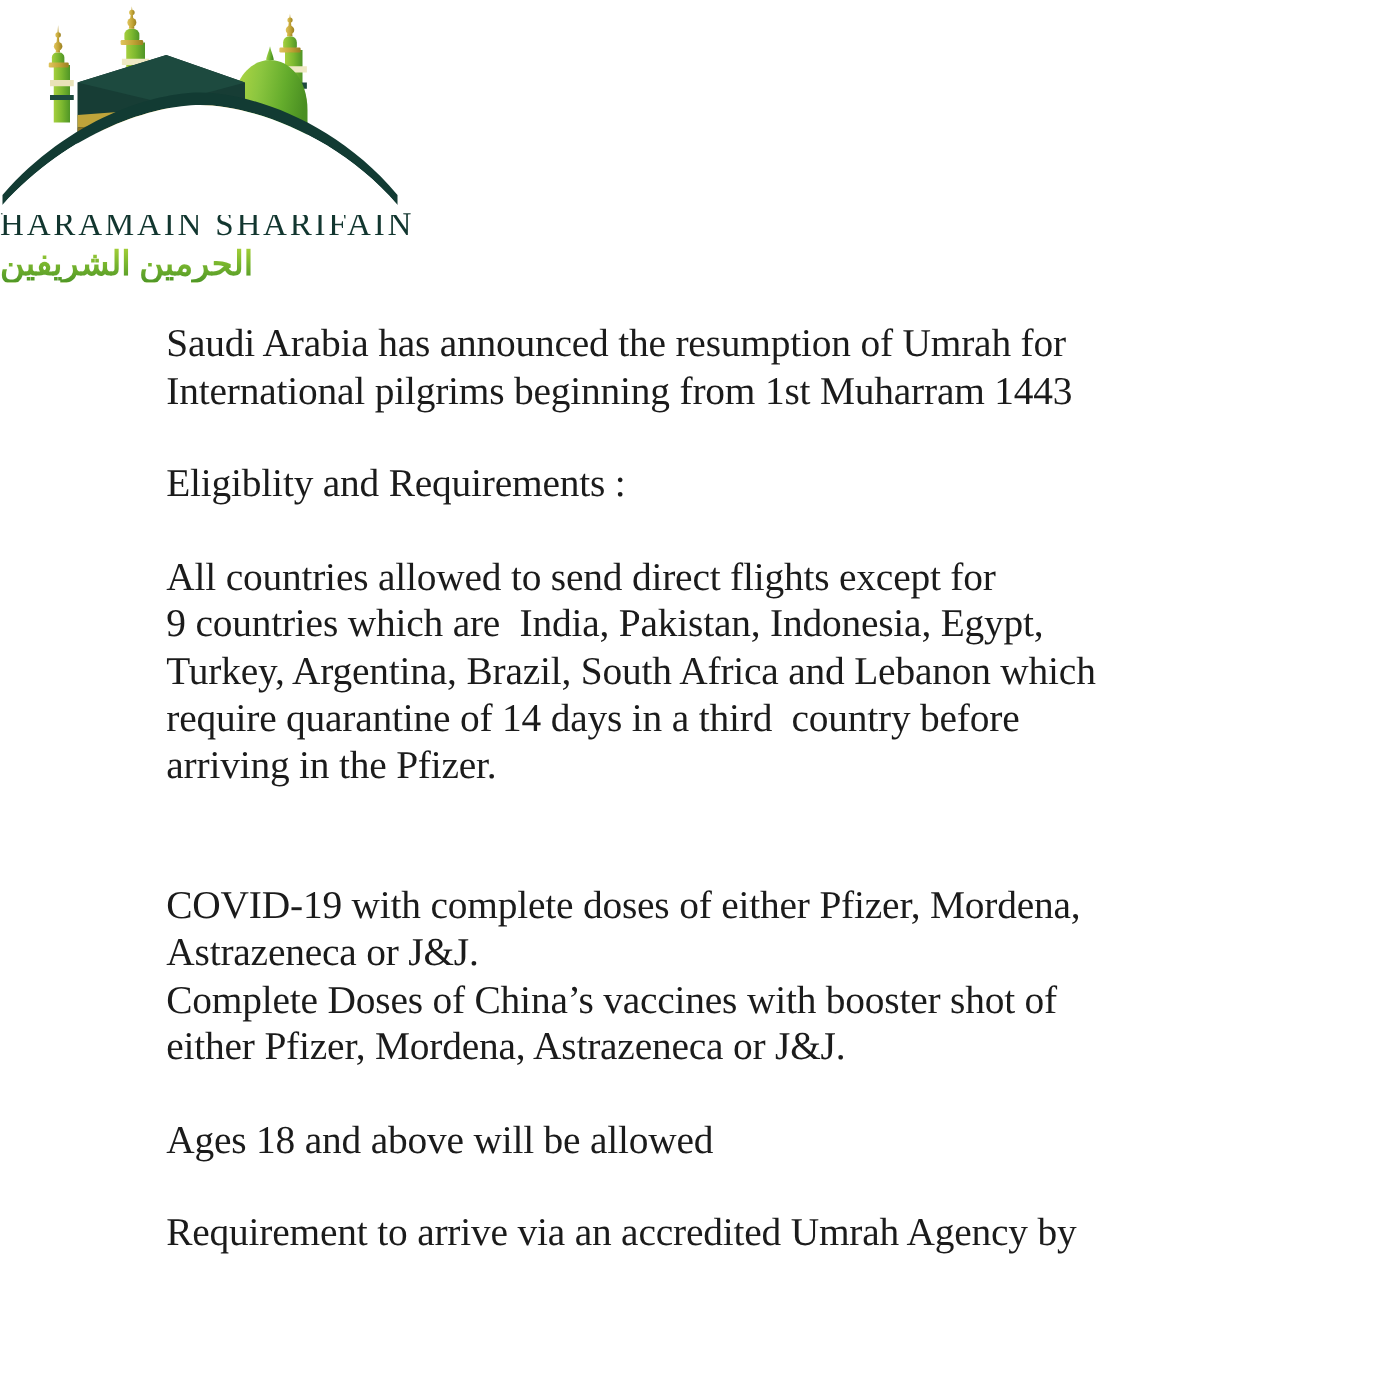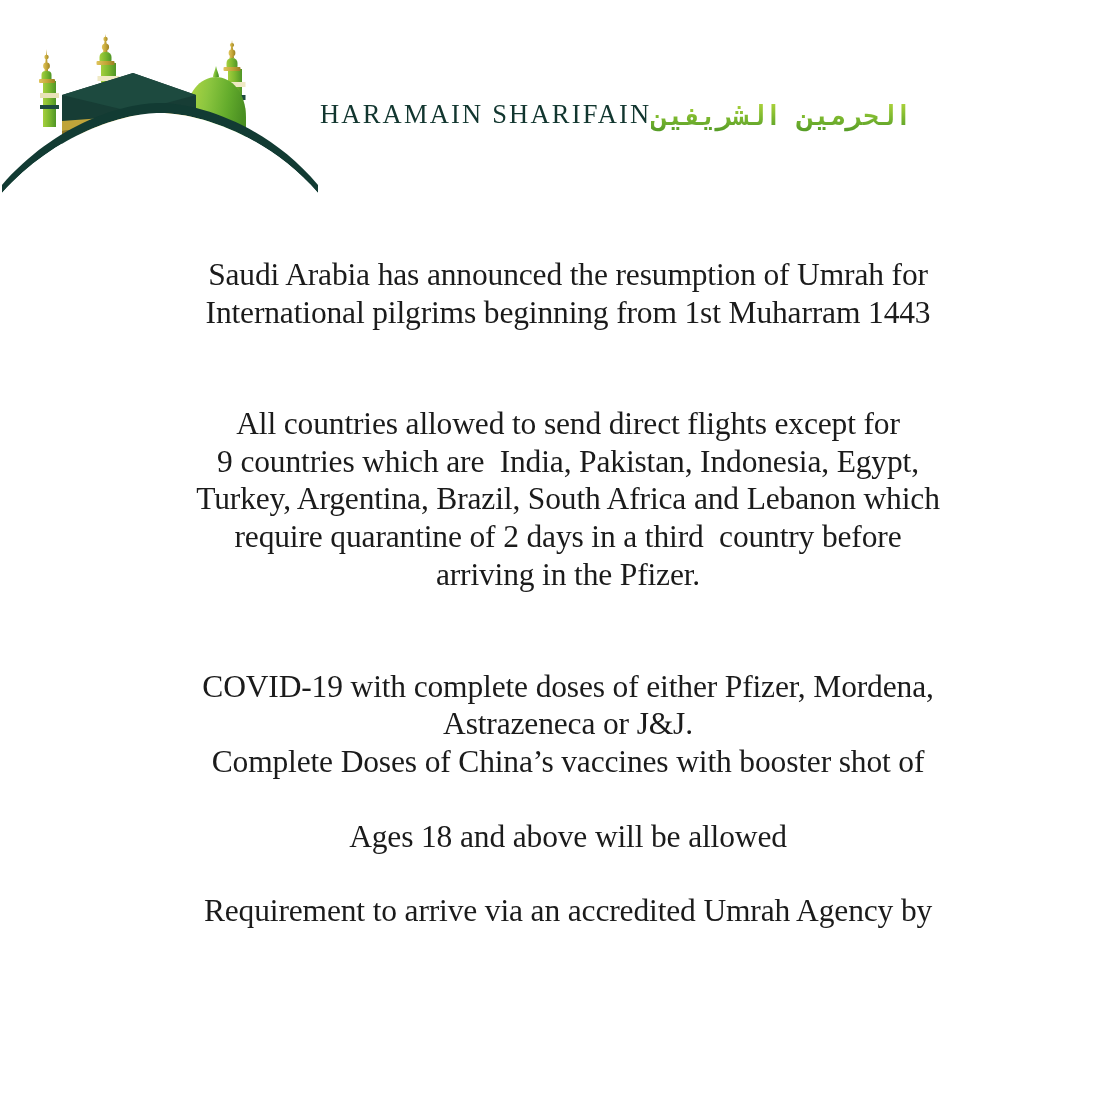--- a/index.html
+++ b/index.html
@@ -24,22 +24,22 @@
   }
 
   
   .logo-block {
     position: absolute;
     top: 4px;
     left: 0;
     width: 1120px;
     height: 226px;
     display: flex;
-    flex-direction: row;
-    align-items: center;
+    flex-direction: column;
+    align-items: flex-start;
   }
 
   .logo-mark {
     width: 320px;
     height: 168px;
     position: relative;
   }
   .logo-mark svg {
     display: block;
     width: 320px;
@@ -52,40 +52,39 @@
     font-size: 26.5px;
     letter-spacing: 2.2px;
     color: #12362f;
     white-space: nowrap;
     line-height: 1;
     font-weight: 400;
   }
 
   .logo-arabic {
     margin-top: 4px;
-    font-family: Liberation Mono, monospace;
+    font-family: Liberation Serif, serif;
     font-size: 27px;
     font-weight: 700;
     line-height: 1.1;
     direction: rtl;
     background: linear-gradient(180deg,#a9d13a 0%, #7cb82f 45%, #4e9626 100%);
     -webkit-background-clip: text;
     background-clip: text;
     color: #6fae2c;
     -webkit-text-fill-color: transparent;
     white-space: nowrap;
   }
 
   
   .content {
     position: absolute;
     top: 256px;
     left: 133px;
     width: 870px;
-    text-align: center;
   }
 
   .para {
     color: #1b1b1b;
     font-size: 31.5px;
     line-height: 37.6px;
     letter-spacing: -0.15px;
     margin: 0 0 0 0;
     font-weight: 400;
     white-space: pre-wrap;
@@ -193,28 +192,29 @@
 
     <div class="logo-arabic">الحرمين الشريفين</div>
   </div>
 
   <div class="content">
 
     <p class="para"><span>Saudi Arabia has announced the resumption of Umrah for</span><br><span>International pilgrims beginning from 1st Muharram 1443</span></p>
 
     <div class="spacer-lg"></div>
 
-
-    <div class="spacer-lg"></div>
-
-    <p class="para"><span>All countries allowed to send direct flights except for</span><br><span>9 countries which are  India, Pakistan, Indonesia, Egypt,</span><br><span>Turkey, Argentina, Brazil, South Africa and Lebanon which</span><br><span>require quarantine of 2 days in a third  country before</span><br><span>arriving in the Pfizer.</span></p>
-
-    <div class="spacer-lg"></div>
-
-    <p class="para"><br><span>COVID-19 with complete doses of either Pfizer, Mordena,</span><br><span>Astrazeneca or J&amp;J.</span><br><span>Complete Doses of China’s vaccines with booster shot of</span><br></p>
+    <p class="para"><span>Eligiblity and Requirements :</span></p>
+
+    <div class="spacer-lg"></div>
+
+    <p class="para"><span>All countries allowed to send direct flights except for</span><br><span>9 countries which are  India, Pakistan, Indonesia, Egypt,</span><br><span>Turkey, Argentina, Brazil, South Africa and Lebanon which</span><br><span>require quarantine of 14 days in a third  country before</span><br><span>arriving in the Pfizer.</span></p>
+
+    <div class="spacer-lg"></div>
+
+    <p class="para"><br><span>COVID-19 with complete doses of either Pfizer, Mordena,</span><br><span>Astrazeneca or J&amp;J.</span><br><span>Complete Doses of China’s vaccines with booster shot of</span><br><span>either Pfizer, Mordena, Astrazeneca or J&amp;J.</span></p>
 
     <div class="spacer-lg"></div>
 
     <p class="para"><span>Ages 18 and above will be allowed</span></p>
 
     <div class="spacer-lg"></div>
 
     <p class="para"><span>Requirement to arrive via an accredited Umrah Agency by</span><br></p>
 
   </div>

